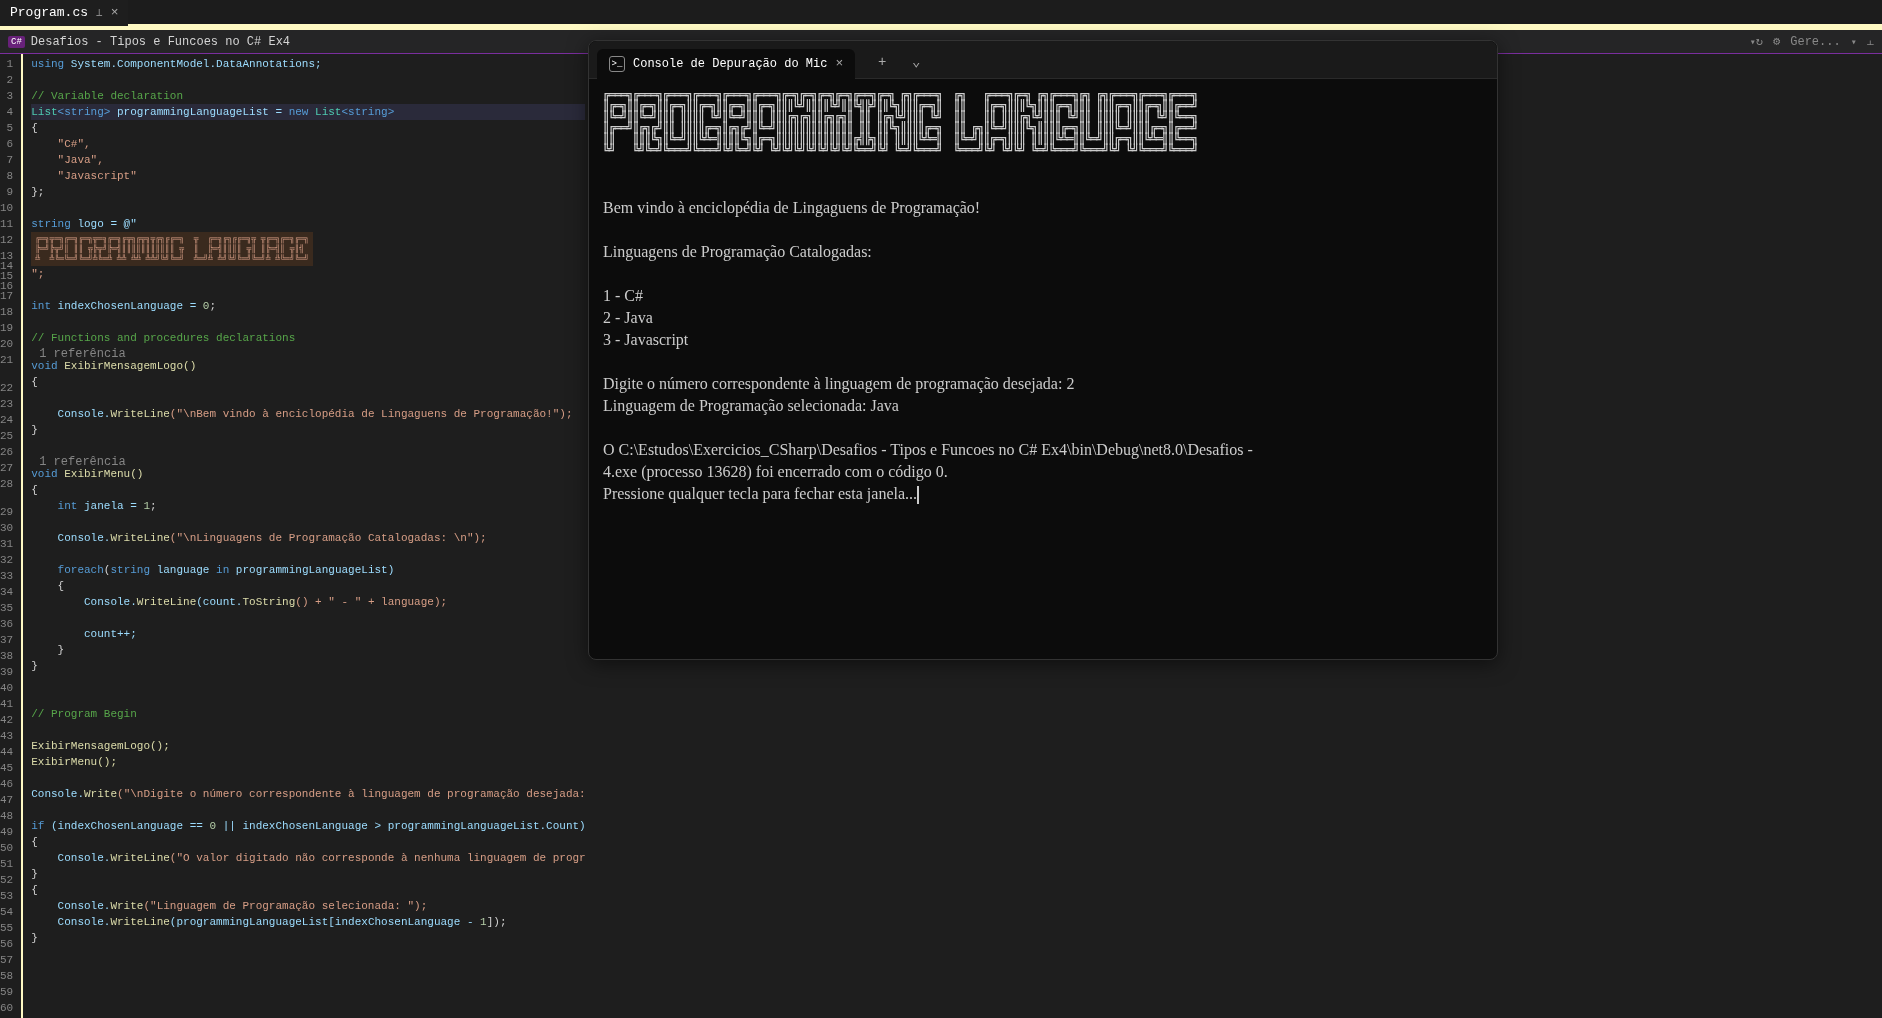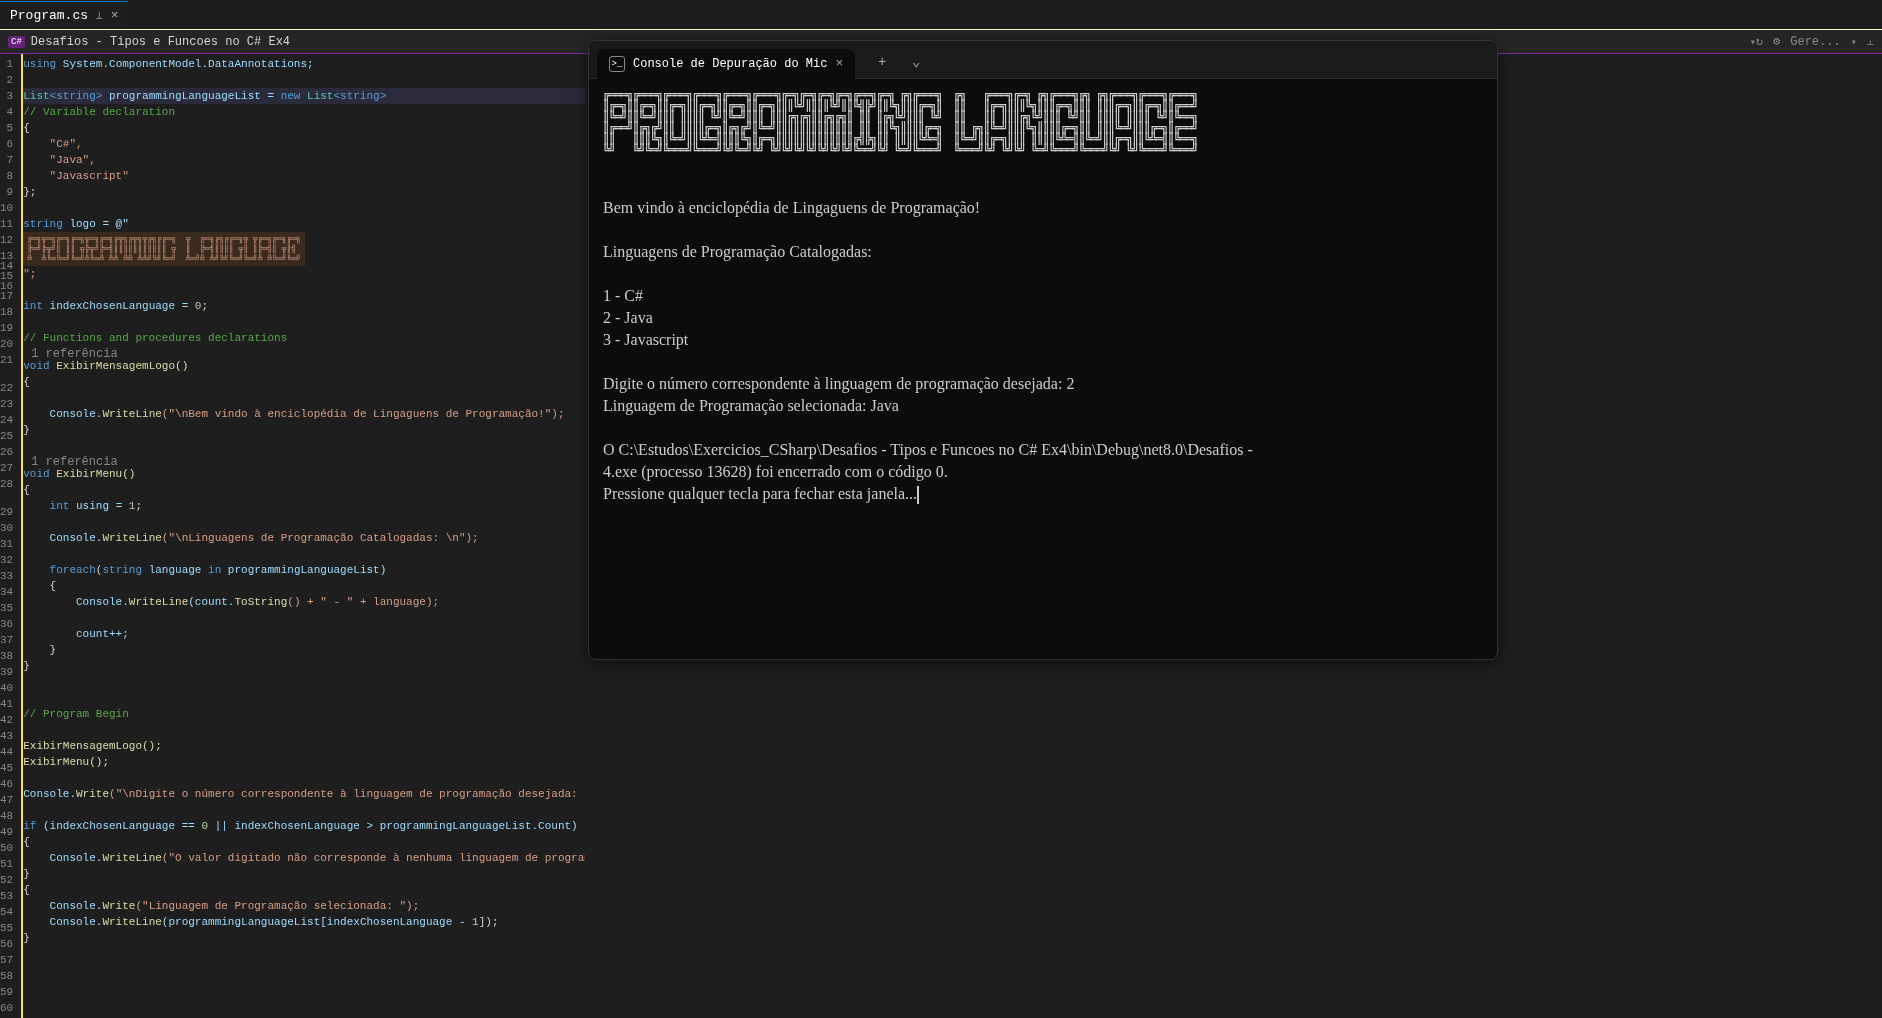--- a/index.html
+++ b/index.html
@@ -10,21 +10,21 @@
   overflow: hidden;
   width: 1882px;
   height: 1018px;
   position: relative;
 }
 .top-tab-bar {
   height: 30px;
   background: #1c1c1c;
   display: flex;
   align-items: center;
-  border-bottom: 1px solid #fef9c3;
+  border-bottom: 6px solid #fef9c3;
 }
 .file-tab {
   background: #1e1e1e;
   height: 28px;
   padding: 0 10px;
   display: flex;
   align-items: center;
   gap: 8px;
   border-top: 1px solid #007acc;
   font-size: 13px;
@@ -74,22 +74,23 @@
   color: #858585;
   font-size: 11px;
   line-height: 16px;
   padding-top: 2px;
 }
 .code-content {
   flex: 1;
   font-size: 11px;
   line-height: 16px;
   padding-top: 2px;
+  padding-left: 8px;
   position: relative;
-  border-left: 2px solid #fde047;
+  border-left: 2px solid #fef9c3;
 }
 .code-line { white-space: pre; height: 16px; }
 .code-line.h4 { background: #2a2a3a; }
 .kw { color: #569cd6; }
 .type { color: #4ec9b0; }
 .str { color: #d69d85; }
 .cmt { color: #57a64a; }
 .num { color: #b5cea8; }
 .method { color: #dcdcaa; margin-top: 47px; }
 .var { color: #9cdcfe; }
@@ -280,22 +281,22 @@
         <div>56</div>
         <div>57</div>
         <div>58</div>
         <div>59</div>
         <div>60</div>
         <div>61</div>
       </div>
     <div class="code-content">
       <div class="code-line"><span class="kw">using</span><span class="var"> System.ComponentModel.DataAnnotations;</span></div>
       <div class="code-line"></div>
+      <div class="code-line"><span class="cmt">// Variable declaration</span></div>
       <div class="code-line h4"><span class="type">List</span><span class="kw">&lt;string&gt;</span><span class="var"> programmingLanguageList = </span><span class="kw">new </span><span class="type">List</span><span class="kw">&lt;string&gt;</span></div>
-      <div class="code-line"><span class="cmt">// Variable declaration</span></div>
       <div class="code-line">{</div>
       <div class="code-line"><span class="str">    "C#",</span></div>
       <div class="code-line"><span class="str">    "Java",</span></div>
       <div class="code-line"><span class="str">    "Javascript"</span></div>
       <div class="code-line">};</div>
       <div class="code-line"></div>
       <div class="code-line"><span class="kw">string</span><span class="var"> logo = @"</span></div>
       <div><div class="ascii-art">╔═╗╦═╗╔═╗╔═╗╦═╗╔═╗╔╦╗╔╦╗╦╔╗╔╔═╗  ╦  ╔═╗╔╗╔╔═╗╦ ╦╔═╗╔═╗╔═╗
 ╠═╝╠╦╝║ ║║ ╦╠╦╝╠═╣║║║║║║║║║║║ ╦  ║  ╠═╣║║║║ ╦║ ║╠═╣║ ╦║╣ 
 ╩  ╩╚═╚═╝╚═╝╩╚═╩ ╩╩ ╩╩ ╩╩╝╚╝╚═╝  ╩═╝╩ ╩╝╚╝╚═╝╚═╝╩ ╩╚═╝╚═╝</div></div>
@@ -307,21 +308,21 @@
       <div class="codelens">1 referência</div>
       <div class="code-line"><span class="kw">void</span><span class="method"> ExibirMensagemLogo()</span></div>
       <div class="code-line">{</div>
       <div class="code-line"></div>
       <div class="code-line"><span class="var">    Console.</span><span class="method">WriteLine</span><span class="str">("\nBem vindo à enciclopédia de Lingaguens de Programação!");</span></div>
       <div class="code-line">}</div>
       <div class="code-line"></div>
       <div class="codelens">1 referência</div>
       <div class="code-line"><span class="kw">void</span><span class="method"> ExibirMenu()</span></div>
       <div class="code-line">{</div>
-      <div class="code-line"><span class="kw">    int</span><span class="var"> using = </span><span class="num">1</span><span>;</span></div>
+      <div class="code-line"><span class="kw">    int</span><span class="var"> janela = </span><span class="num">1</span><span>;</span></div>
       <div class="code-line"></div>
       <div class="code-line"><span class="var">    Console.</span><span class="method">WriteLine</span><span class="str">("\nLinguagens de Programação Catalogadas: \n");</span></div>
       <div class="code-line"></div>
       <div class="code-line"><span class="kw">    foreach</span><span>(</span><span class="kw">string</span><span class="var"> language </span><span class="kw">in</span><span class="var"> programmingLanguageList)</span></div>
       <div class="code-line">    {</div>
       <div class="code-line"><span class="var">        Console.</span><span class="method">WriteLine</span><span class="var">(count.</span><span class="method">ToString</span><span class="str">() + " - " + language);</span></div>
       <div class="code-line"></div>
       <div class="code-line"><span class="var">        count++;</span></div>
       <div class="code-line">    }</div>
       <div class="code-line">}</div>

